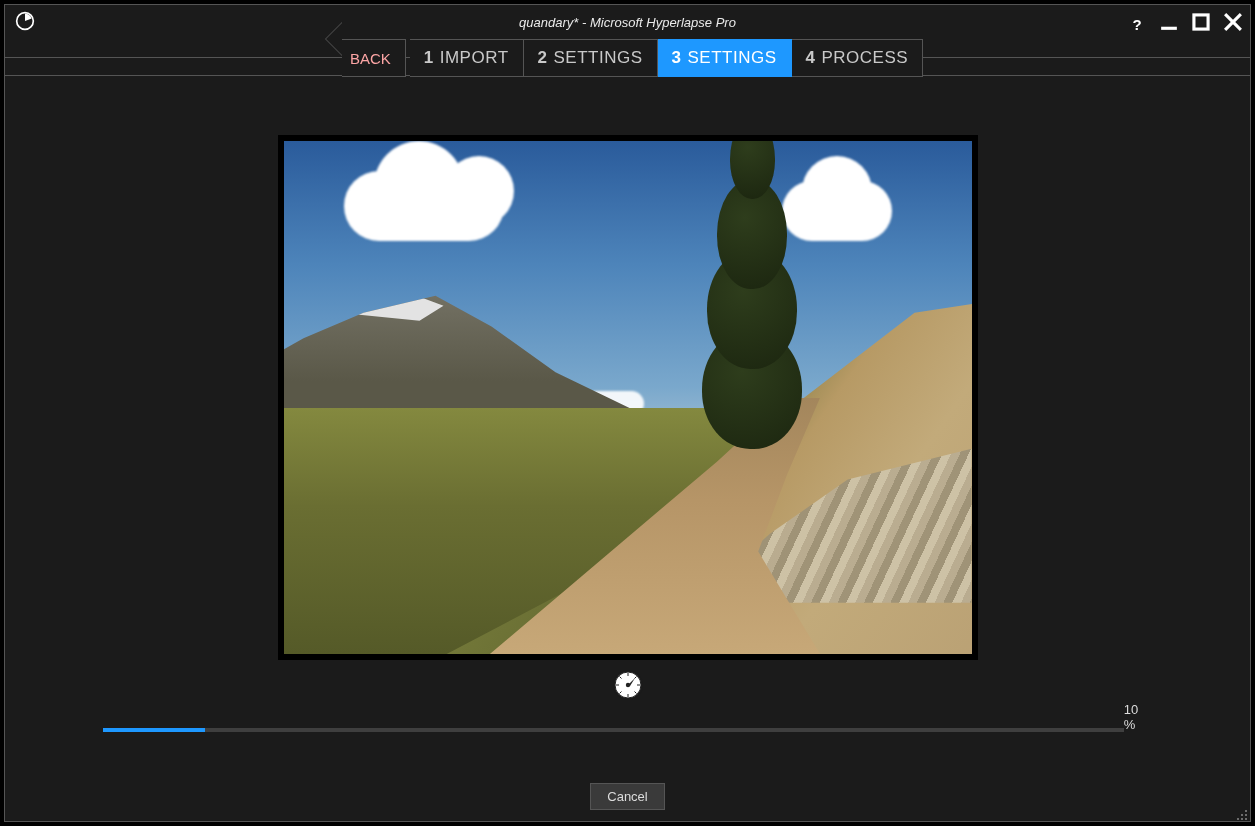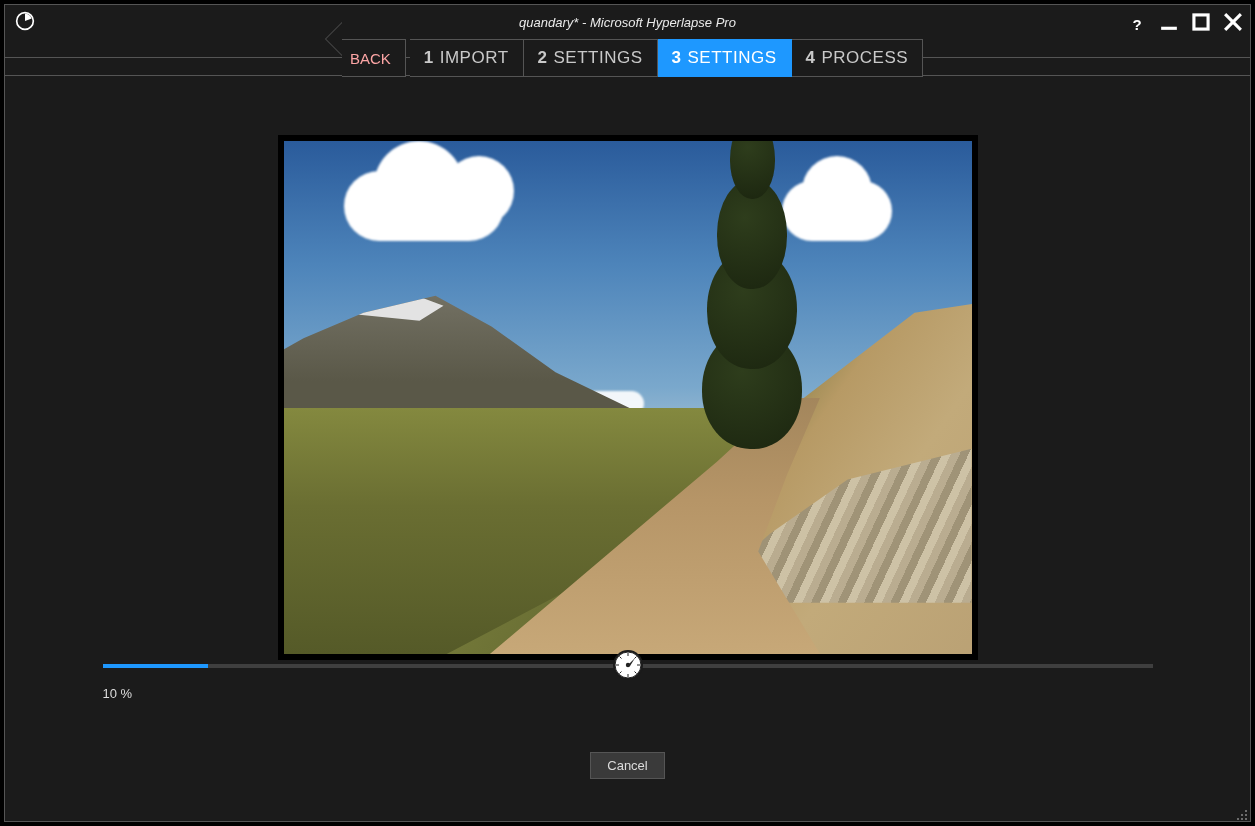--- a/index.html
+++ b/index.html
@@ -220,26 +220,25 @@
 .tree .f.d { width:45px; height:80px; bottom:250px; left:48px; }
 .rocks {
   position:absolute; right:0; bottom:10%; width:45%; height:30%;
   background: repeating-linear-gradient(115deg, #b9ad93 0 8px, #9c9177 8px 16px, #cfc5ab 16px 24px);
   clip-path: polygon(10% 100%, 35% 55%, 60% 20%, 100% 0%, 100% 100%);
   opacity: 0.9;
 }
 
 
 .progress-wrap {
-  margin-top: 4px;
+  margin-top: 24px;
   width: 1050px;
   position: relative;
   display: flex;
-  flex-direction: column;
-  align-items: flex-start;
+  align-items: flex-end;
 }
 .progress-track {
   width: 100%; height: 4px;
   background: #3f3f3f;
   position: relative;
 }
 .progress-fill {
   position: absolute; left:0; top:0; height:100%;
   background: #1e98ff;
 }

